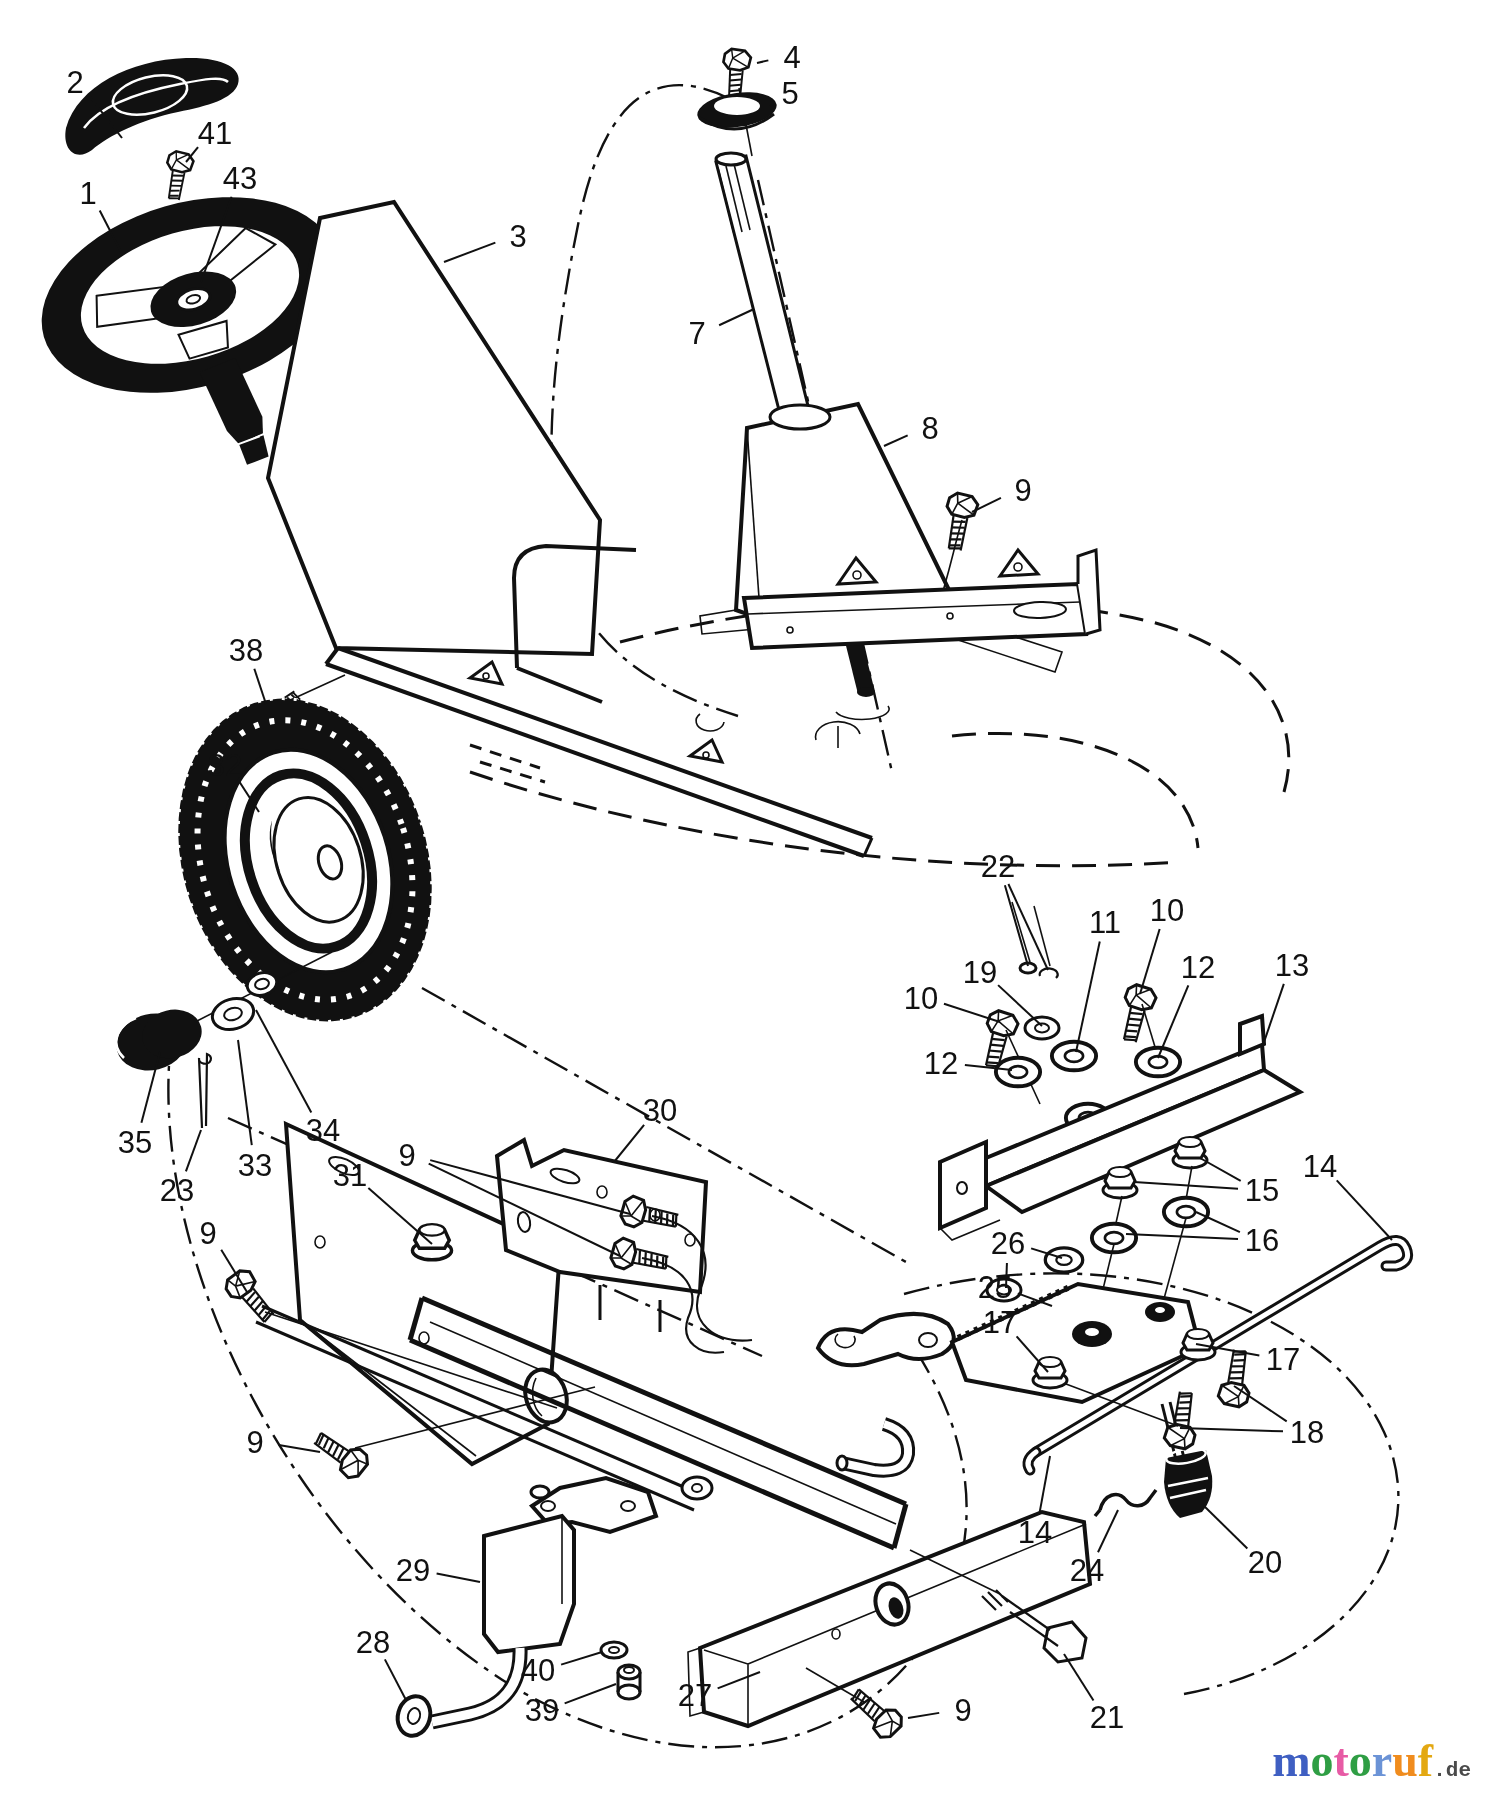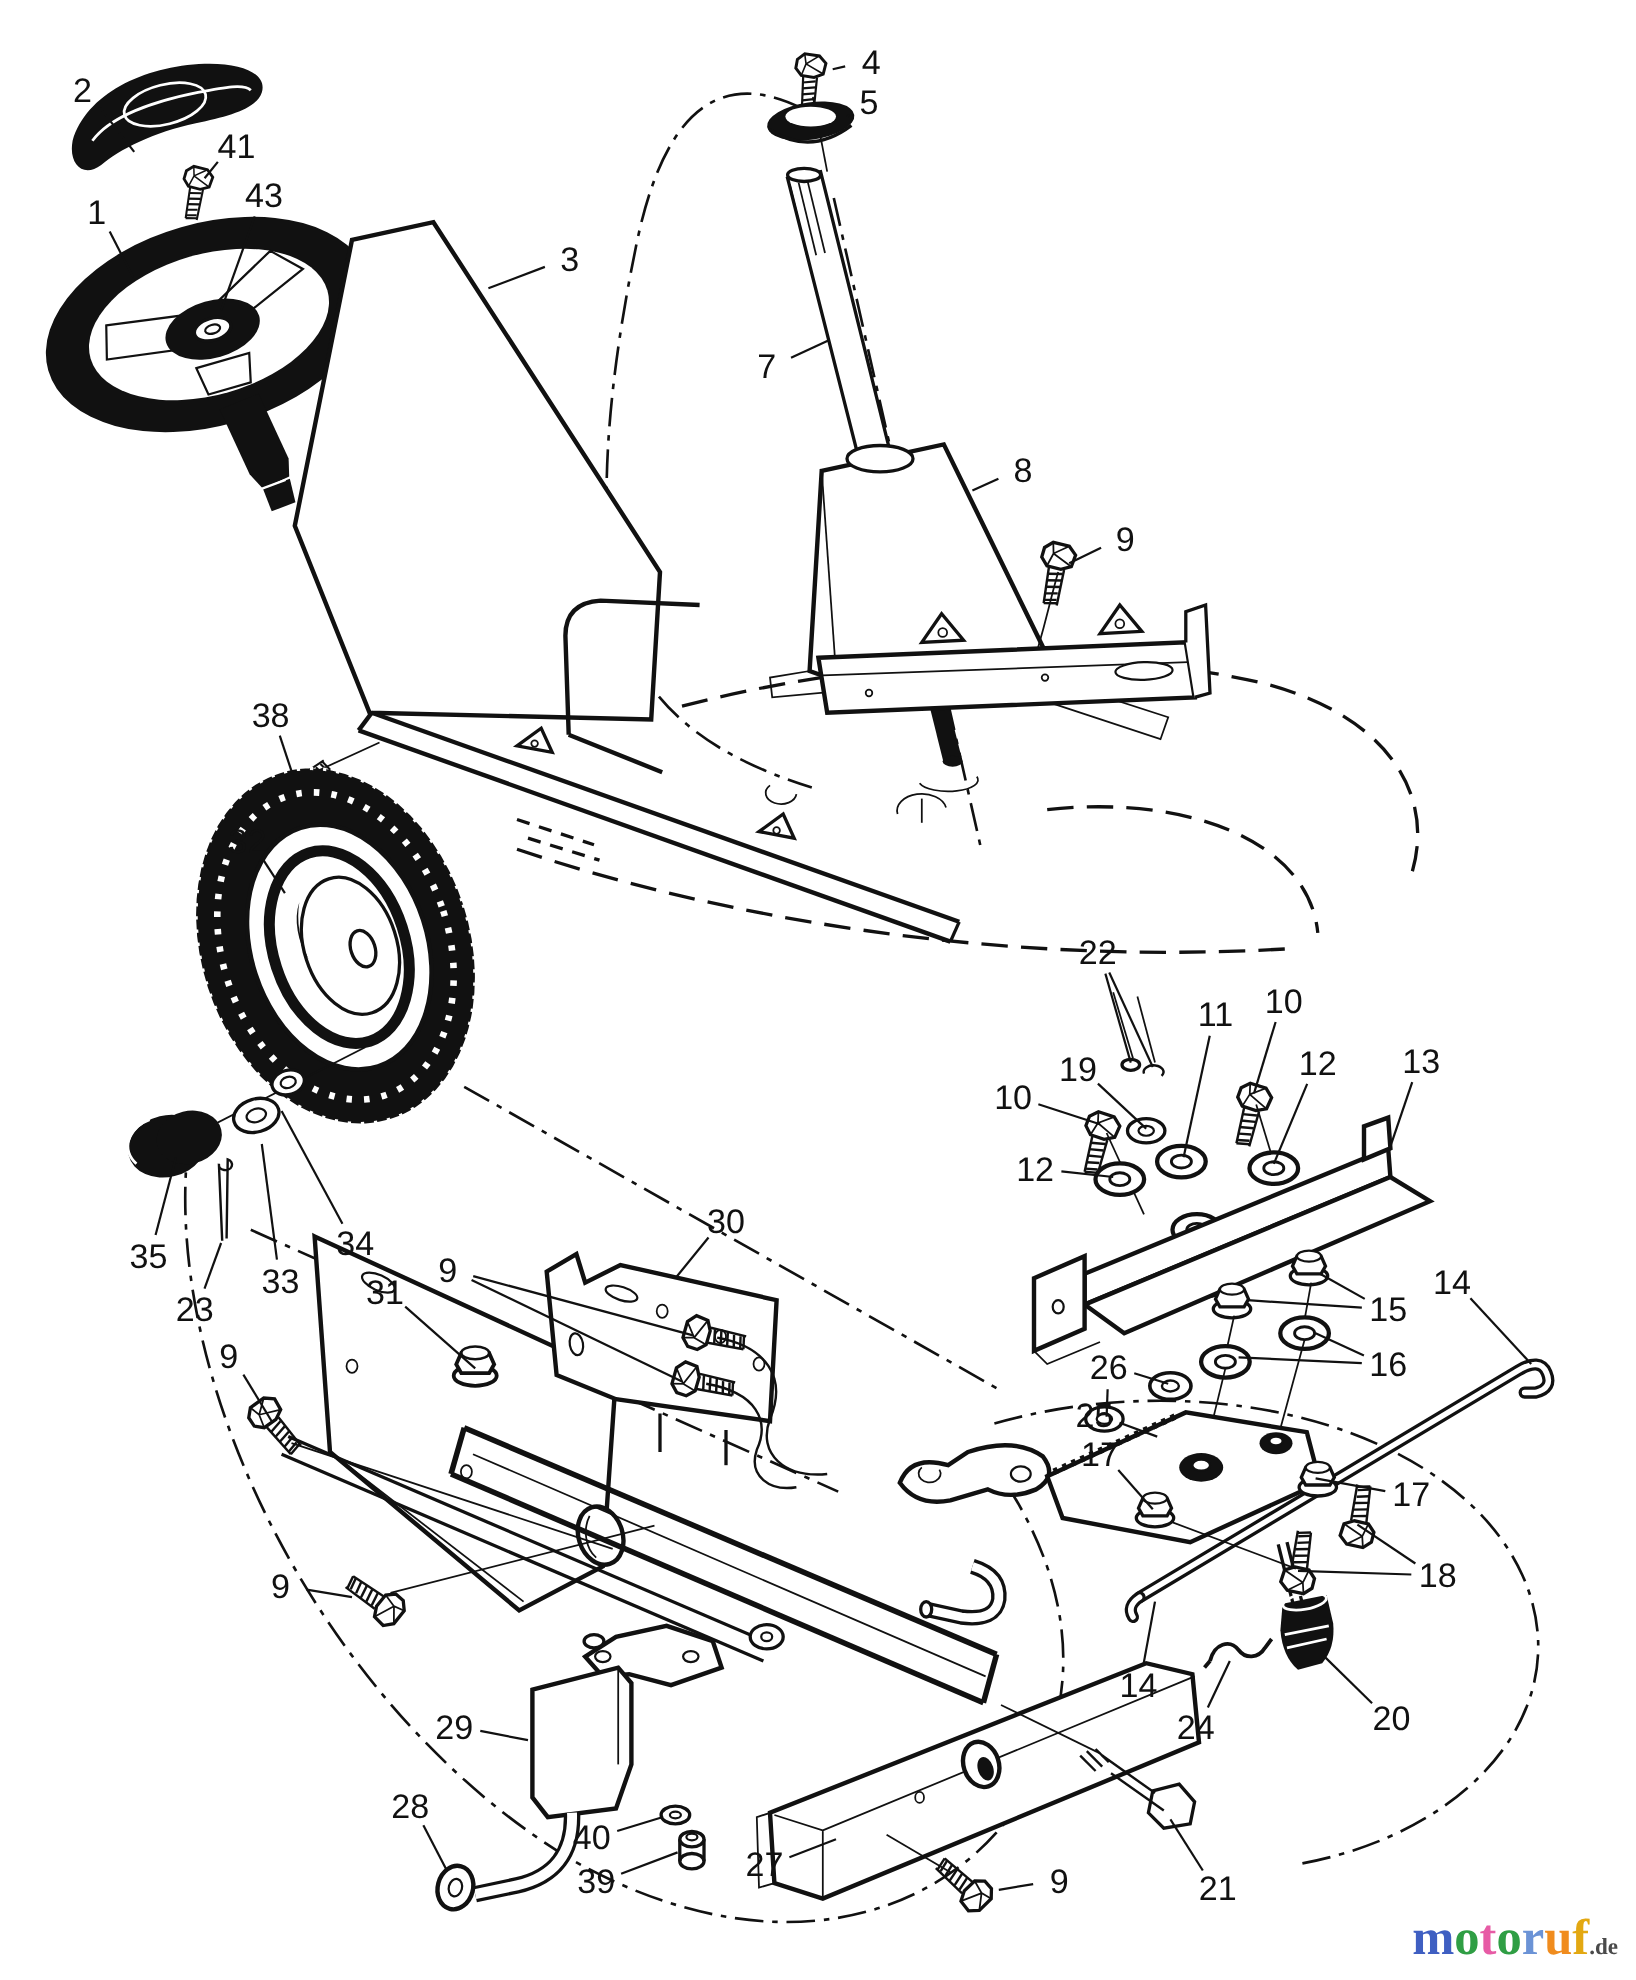--- a/index.html
+++ b/index.html
@@ -19,21 +19,21 @@
   .dd   {fill:none;stroke:#111;stroke-width:2.4;stroke-dasharray:26 8 5 8;}
   .ld   {fill:none;stroke:#111;stroke-width:3;stroke-dasharray:24 12;}
   .dash {fill:none;stroke:#111;stroke-width:3;stroke-dasharray:12 9;}
   .teeth{fill:none;stroke:#111;stroke-width:6;stroke-dasharray:4 5;}
   .leader{stroke:#111;stroke-width:2;fill:none;}
   .callout-num{font-family:"Liberation Sans",sans-serif;font-size:31px;fill:#111;
                text-anchor:middle;dominant-baseline:central;}
   
   #watermark{position:absolute;right:16px;top:1738px;white-space:nowrap;
              font-family:"Liberation Serif",serif;font-weight:bold;font-size:46px;line-height:1;}
-  #watermark .suffix{font-size:21px;font-weight:bold;}
+  #watermark .suffix{font-size:21px;font-weight:bold;font-family:Liberation Mono, monospace;}
 </style>
 </head>
 <body>
 
 <div id="canvas">
 
 <svg id="diagram-svg" viewBox="0 0 1487 1800">
   <defs>
     <g id="boltsym">
       <path class="wh" d="M-14,-8 L-7,-14 L8,-13 L15,-6 L13,5 L4,9 L-9,8 L-15,1 Z"></path>

